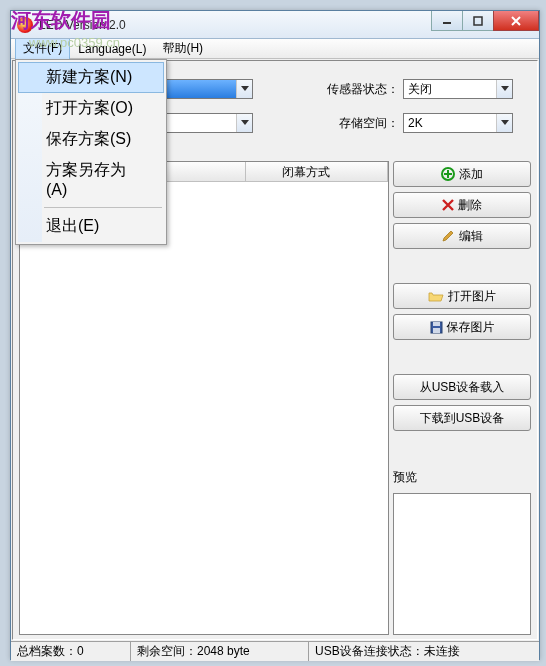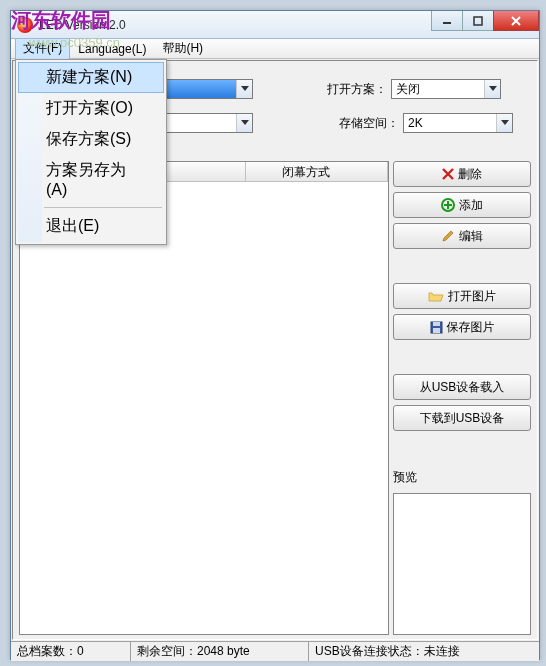--- a/index.html
+++ b/index.html
@@ -95,21 +95,21 @@
         <div style="width:96px;"></div>
         <div class="combo sel" style="width:130px;">
           <span class="val"></span>
           <span class="arrow">
               <svg width="8" height="6">
                 <path d="M0 0 L4 5 L8 0" fill="#333"></path>
               </svg>
             </span>
         </div>
         <div style="width:56px;"></div>
-        <label>打开方案：</label>
+        <label>传感器状态：</label>
         <div class="combo" style="width:110px;">
           <span class="val">关闭</span>
           <span class="arrow">
               <svg width="8" height="6">
                 <path d="M0 0 L4 5 L8 0" fill="#333"></path>
               </svg>
             </span>
         </div>
       </div>
       <div class="form-row" style="margin-top:14px;">
@@ -141,34 +141,34 @@
         <div class="lv-header">
           <div class="lv-col" style="width:46px;">序号</div>
           <div class="lv-col" style="width:148px;">开幕方式</div>
           <div class="lv-col" style="flex:1;">闭幕方式</div>
         </div>
       </div>
 
       <div class="sidebar">
         <div class="btn">
           <span class="ico">
-              <svg width="12" height="12">
-                <path d="M1 1 L11 11 M11 1 L1 11" stroke="#cc2020" stroke-width="2.4"></path>
-              </svg>
-            </span>
-          <span>删除</span>
-        </div>
-        <div class="btn">
-          <span class="ico">
               <svg width="14" height="14">
                 <circle cx="7" cy="7" r="6" fill="none" stroke="#1a9a1a" stroke-width="2"></circle>
                 <path d="M7 3 V11 M3 7 H11" stroke="#1a9a1a" stroke-width="2"></path>
               </svg>
             </span>
           <span>添加</span>
+        </div>
+        <div class="btn">
+          <span class="ico">
+              <svg width="12" height="12">
+                <path d="M1 1 L11 11 M11 1 L1 11" stroke="#cc2020" stroke-width="2.4"></path>
+              </svg>
+            </span>
+          <span>删除</span>
         </div>
         <div class="btn">
           <span class="ico">
               <svg width="14" height="14">
                 <path d="M2 12 L3 9 L10 2 L12 4 L5 11 Z" fill="#d9a43b" stroke="#a67c1f" stroke-width="0.8"></path>
               </svg>
             </span>
           <span>编辑</span>
         </div>
         <div style="height:24px;"></div>

